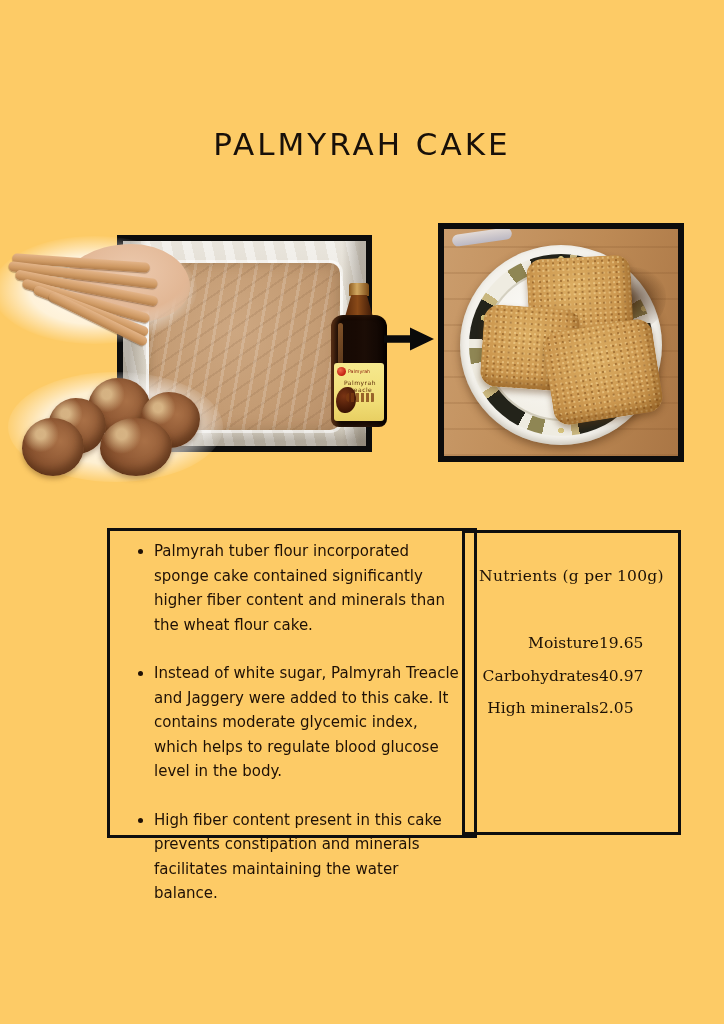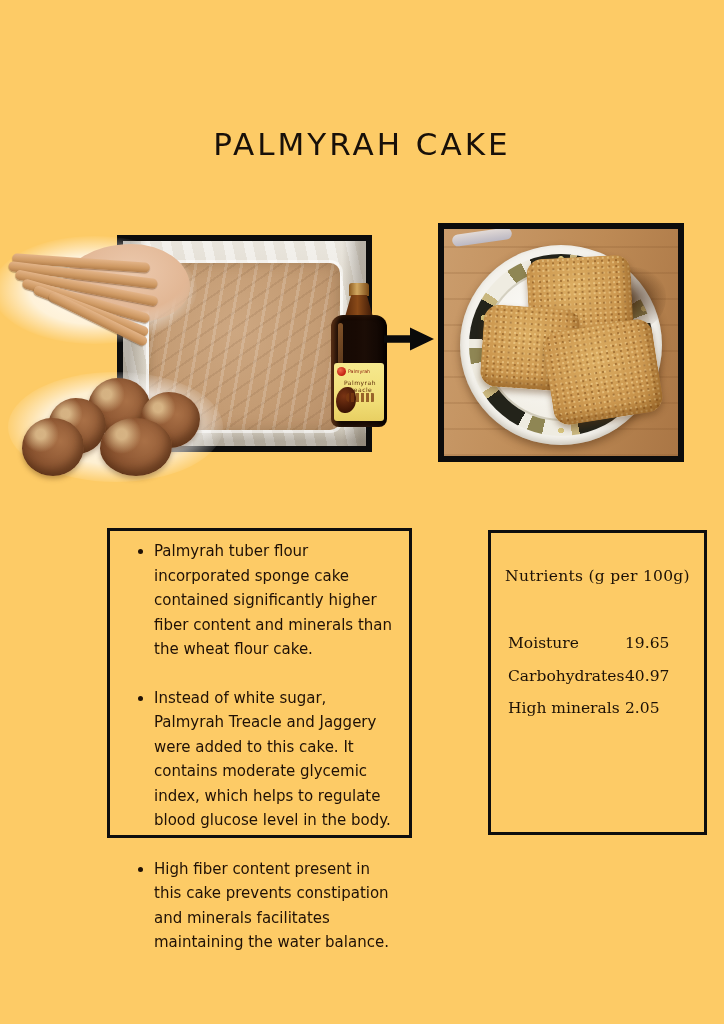--- a/index.html
+++ b/index.html
@@ -168,41 +168,41 @@
   .cake{
     position:absolute;border-radius:16px;
     background:
       radial-gradient(circle 1.2px at 6px 5px, rgba(120,70,20,.5) 60%, rgba(0,0,0,0)) 0 0/7px 6px,
       radial-gradient(circle 1px at 2px 2px, rgba(255,230,170,.6) 60%, rgba(0,0,0,0)) 0 0/5px 5px,
       radial-gradient(circle at 45% 35%, #dcae63 0%, #cc9850 55%, #b07c38 100%);
     box-shadow:inset -4px -6px 10px rgba(120,70,20,.45), 0 4px 6px rgba(90,55,20,.4);
   }
   
   .text-box{
-    position:absolute;left:107px;top:528px;width:305px;height:310px;
+    position:absolute;left:107px;top:528px;width:370px;height:310px;
     box-sizing:border-box;border:3px solid #0e0e0e;padding:8px 14px 6px 10px;
   }
   .text-box ul{margin:0;padding:0 0 0 34px;}
   .text-box li{
     font-size:15px;line-height:24.5px;margin-bottom:24px;color:#1f1106;
   }
   .text-box li:last-child{margin-bottom:8px;}
   .nutrients-box{
-    position:absolute;left:488px;top:530px;width:219px;height:305px;
+    position:absolute;left:462px;top:530px;width:219px;height:305px;
     box-sizing:border-box;border:3px solid #0e0e0e;
     font-family:"DejaVu Serif",serif;
   }
   .nutrients-header{
     margin-top:34px;text-align:center;font-size:15.5px;color:#1c1106;letter-spacing:.3px;
   }
   .nutrients-rows{margin-top:42px;padding:0 17px;}
   .nutrient-row{
     display:flex;align-items:center;height:32.5px;font-size:15.5px;color:#1c1106;
   }
-  .nutrient-row .lab{flex:1;}
+  .nutrient-row .lab{flex:1;text-align:right;}
   .nutrient-row .val{width:62px;text-align:left;}
 </style>
 </head>
 <body>
 
 <div class="page">
 
   <div class="title">PALMYRAH CAKE</div>
 
   <div class="left-frame">

